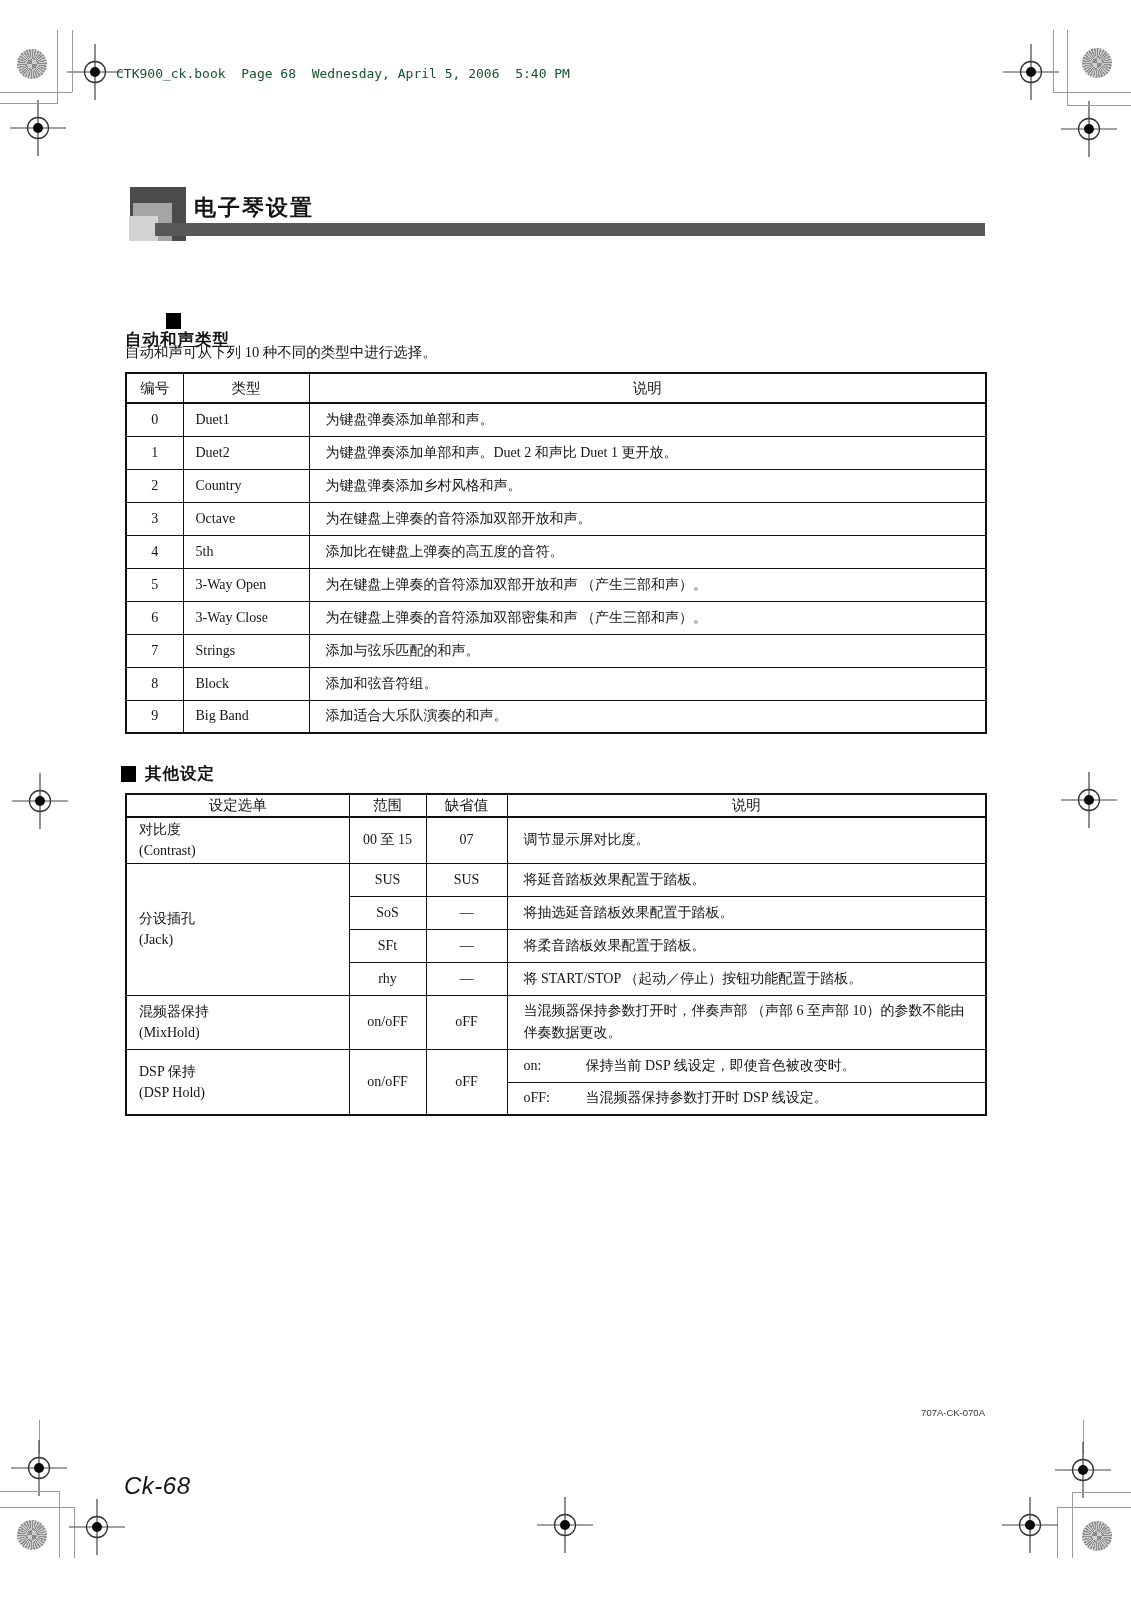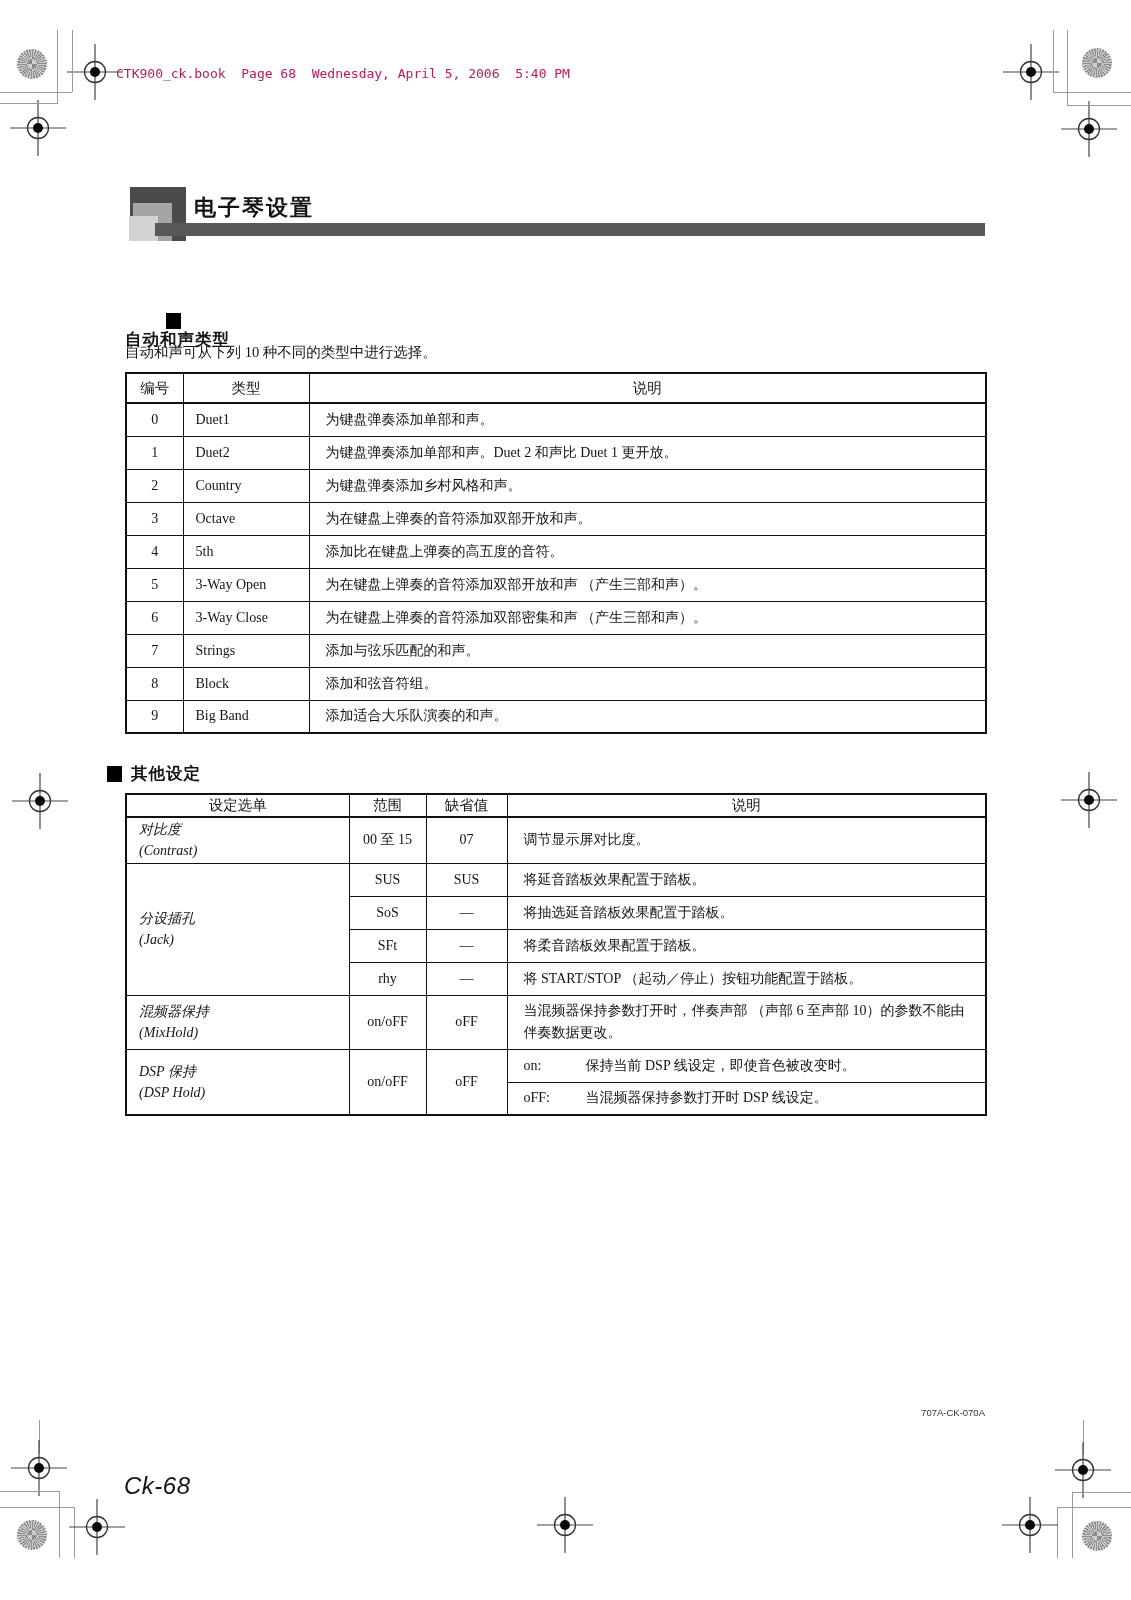--- a/index.html
+++ b/index.html
@@ -6,21 +6,21 @@
   .page{position:relative;width:1131px;height:1600px;background:#ffffff;overflow:hidden;
         font-family:"Liberation Serif","DejaVu Serif",serif;color:#141414;}
 
   
   .cropline{position:absolute;background:#9a9a9a;}
   .reg{position:absolute;width:56px;height:56px;}
   .pinwheel{position:absolute;width:30px;height:30px;border-radius:50%;
             background:repeating-conic-gradient(#8d8d8d 0deg 6deg,#cdcdcd 6deg 12deg);}
 
   .print-header{position:absolute;left:116px;top:66px;font-family:"DejaVu Sans Mono",monospace;
-                font-size:13px;color:#be185d;white-space:pre;}
+                font-size:13px;color:#14532d;white-space:pre;}
 
   
   .logo{position:absolute;left:127px;top:186px;width:60px;height:56px;}
   .logo .sq{position:absolute;}
   .sq-dark{left:3px;top:1px;width:56px;height:54px;background:#4b4b4d;}
   .sq-mid{left:6px;top:17px;width:39px;height:38px;background:#a5a5a7;}
   .sq-light{left:2px;top:30px;width:29px;height:25px;background:#d3d3d5;}
   .chapter-title{position:absolute;left:194px;top:193px;font-size:22px;font-weight:bold;letter-spacing:2px;font-family:Liberation Mono, monospace;}
   .chapter-rule{position:absolute;left:155px;top:223px;width:830px;height:13px;background:#58585a;}
 
@@ -35,21 +35,21 @@
   table{border-collapse:collapse;table-layout:fixed;}
   .dtable{position:absolute;left:125px;width:860px;}
   .dtable th,.dtable td{border:1.6px solid #111;font-weight:normal;font-size:14px;
                         overflow:hidden;vertical-align:middle;}
   .dtable{border:2.5px solid #111;}
   .dtable thead th{border-bottom:2.5px solid #111;font-size:14.5px;}
   .t-center{text-align:center;}
   .cell-pad{padding-left:12px;}
   .desc-pad{padding-left:16px;padding-right:8px;}
   .h30{height:30px;} .h32{height:20px;} .h33{height:33px;} .h46{height:46px;} .h54{height:54px;}
-  .two-line span{display:block;line-height:1.5;font-style:italic;}
+  .two-line span{display:block;line-height:1.5;}
   .dsp-label{display:inline-block;width:62px;font-family:Liberation Serif, serif;}
 
   .footer-page{position:absolute;left:124px;top:1472px;font-family:Liberation Sans, sans-serif;
                font-style:italic;font-size:24px;font-weight:500;letter-spacing:0.5px;}
   .footer-code{position:absolute;left:785px;top:1407px;width:200px;text-align:right;
                font-family:"Liberation Sans",sans-serif;font-size:9.5px;color:#333;}
 </style>
 </head>
 <body>
 
@@ -226,21 +226,21 @@
           <td class="desc-pad">添加和弦音符组。</td>
         </tr>
       <tr class="h33">
           <td class="t-center">9</td>
           <td class="cell-pad">Big Band</td>
           <td class="desc-pad">添加适合大乐队演奏的和声。</td>
         </tr>
     </tbody>
   </table>
 
-  <div class="sec-head" style="left:107px;top:763px;">
+  <div class="sec-head" style="left:121px;top:763px;">
     <div class="bullet"></div>
     <span>其他设定</span>
   </div>
 
   <table class="dtable" style="top:793px;">
     <colgroup>
         <col style="width:223px;">
         <col style="width:77px;">
         <col style="width:81px;">
         <col style="width:479px;">

